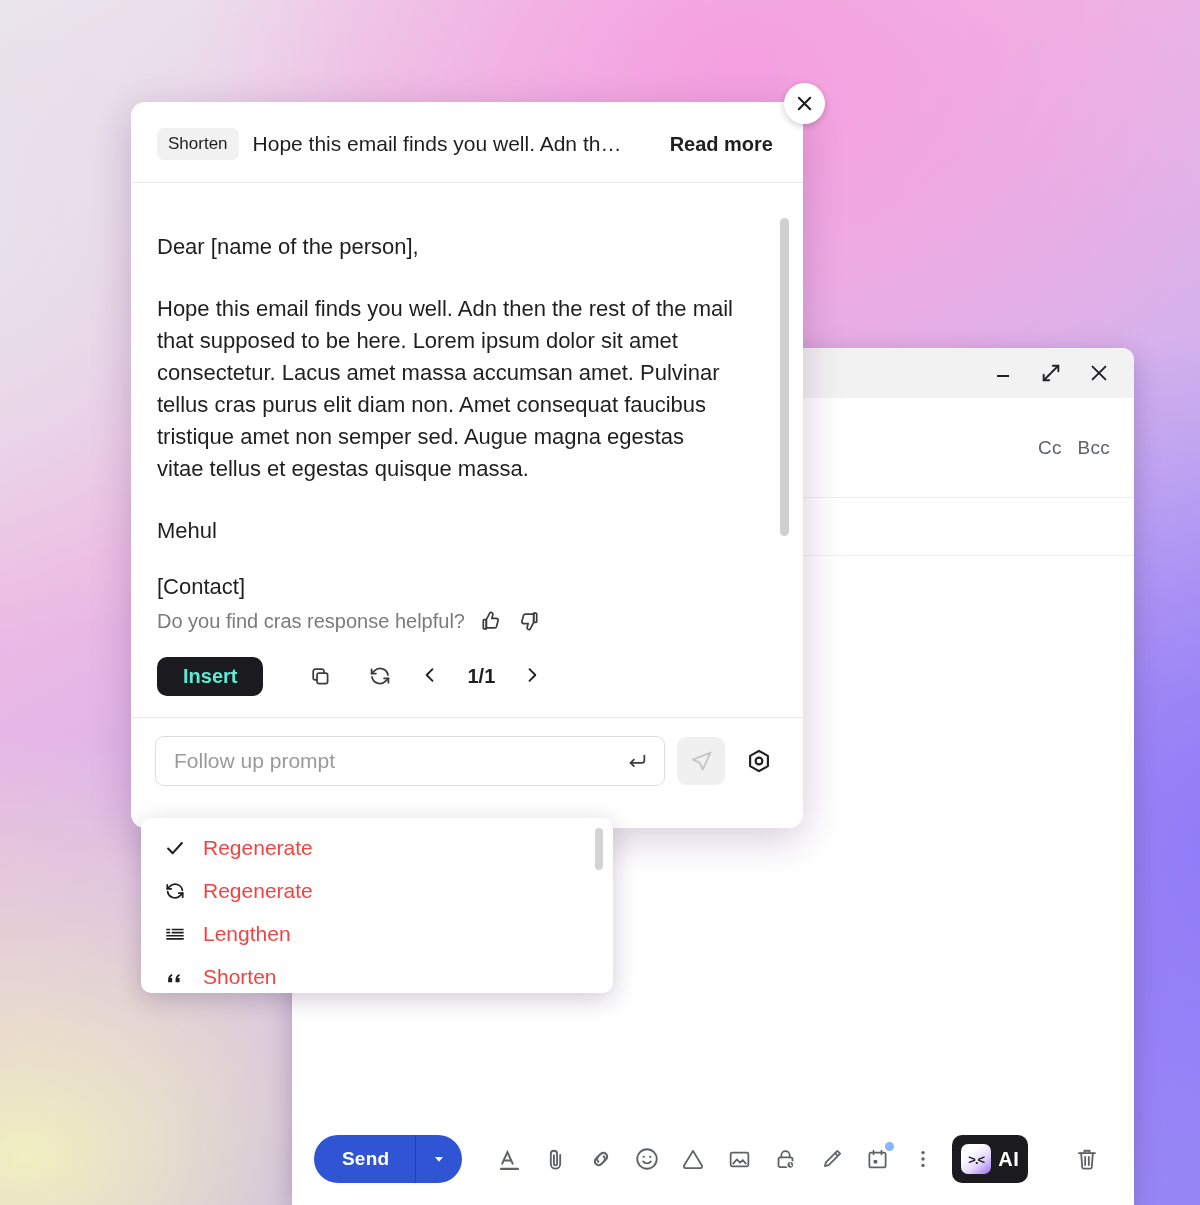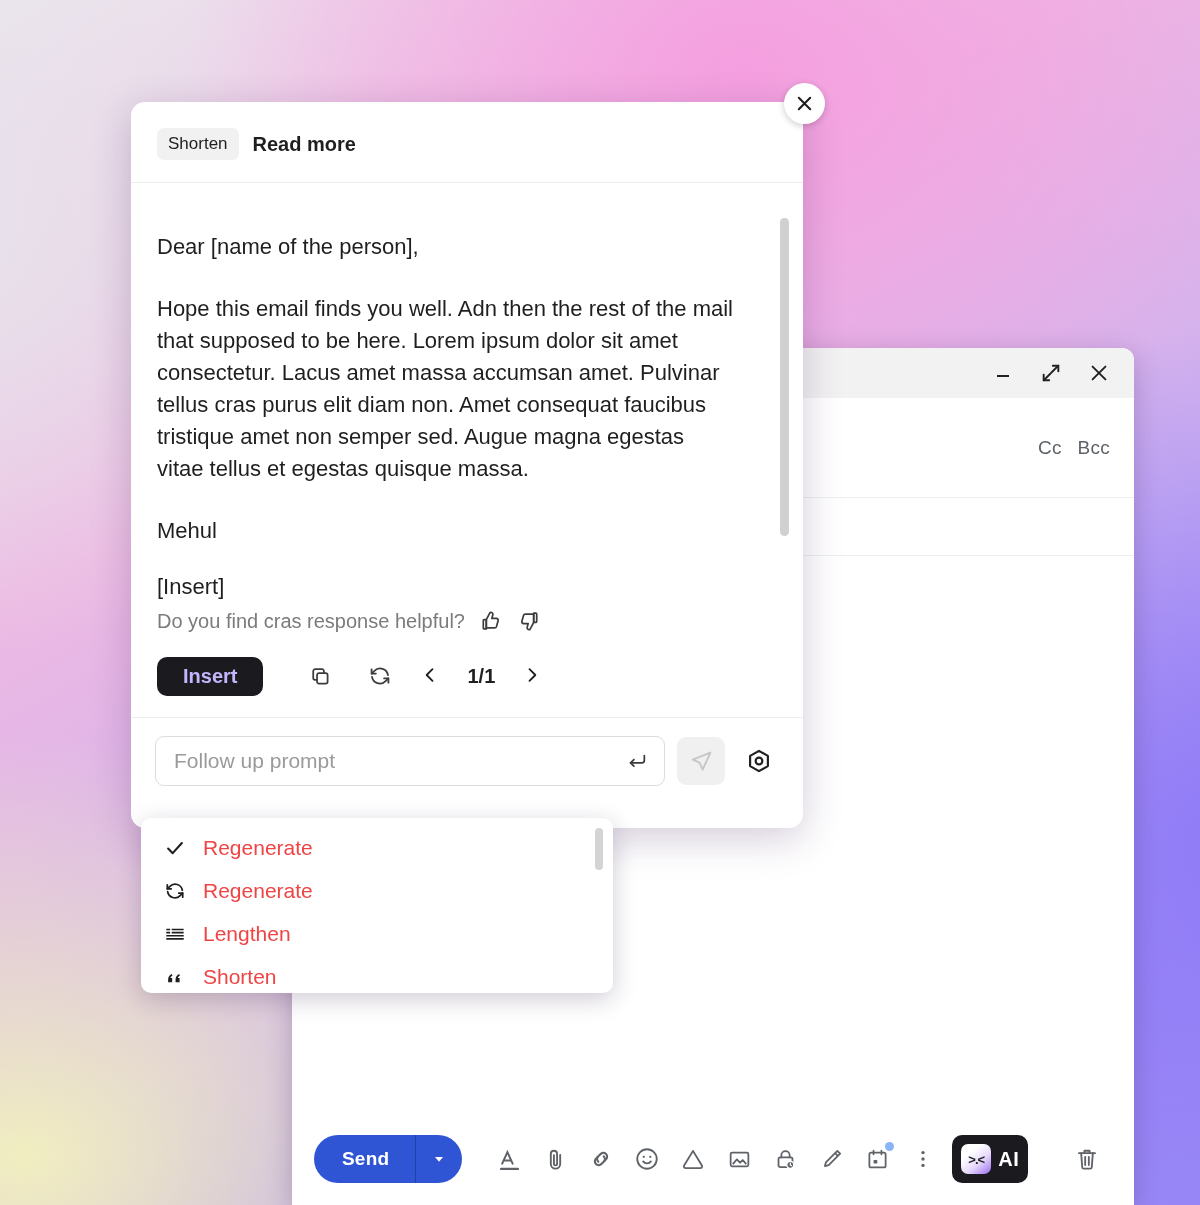--- a/index.html
+++ b/index.html
@@ -208,21 +208,21 @@
   .helpful-row .ic { color: #3c3c3c; cursor: pointer; display:flex; }
 
   .action-row {
     display: flex; align-items: center;
     padding: 22px 26px 20px 26px;
     gap: 0px;
     border-bottom: 1px solid #ececec;
   }
   .insert-btn {
     background: #1b1b1f;
-    color: #c4b5fd;
+    color: #5eead4;
     border-radius: 10px;
     font-size: 20px;
     font-weight: bold;
     padding: 8px 26px;
     cursor: pointer;
     margin-right: 36px;
   }
   .act-icon {
     width: 42px; height: 42px;
     display: flex; align-items: center; justify-content: center;
@@ -452,32 +452,33 @@
   <div class="ai-panel">
 
     <div class="panel-close">
       <svg width="21" height="21" viewBox="0 0 24 24" fill="none" stroke="#1f1f1f" stroke-width="2.4" stroke-linecap="round">
         <path d="M5.5 5.5l13 13M18.5 5.5l-13 13"></path>
       </svg>
     </div>
 
     <div class="prompt-row">
       <div class="prompt-chip">Shorten</div>
+      <div class="prompt-text">Hope this email finds you well. Adn th…</div>
       <div class="read-more">Read more</div>
     </div>
 
     <div class="panel-scroll-track">
       <div class="panel-scroll-thumb"></div>
     </div>
 
     <div class="resp-body">
       <p>Dear [name of the person],</p>
       <p>Hope this email finds you well. Adn then the rest of the mail that supposed to be here. Lorem ipsum dolor sit amet consectetur. Lacus amet massa accumsan amet. Pulvinar tellus cras purus elit diam non. Amet consequat faucibus tristique amet non semper sed. Augue magna egestas vitae tellus et egestas quisque massa.</p>
       <p class="sig" style="margin-bottom:0">Mehul</p>
-      <p class="sig" style="margin-bottom:0">[Insert]</p>
+      <p class="sig" style="margin-bottom:0">[Contact]</p>
     </div>
 
     <div class="helpful-row">
       <span>Do you find cras response helpful?</span>
       <span class="ic">
         <svg width="24" height="24" viewBox="0 0 24 24" fill="none" stroke="currentColor" stroke-width="1.7" stroke-linejoin="round">
           <path d="M7.3 10.6h-2a1 1 0 0 0-1 1v7.3a1 1 0 0 0 1 1h2z"></path>
           <path d="M7.3 10.6l3.7-7a2 2 0 0 1 2.8 2.4l-1 3.4h4.6a1.8 1.8 0 0 1 1.7 2.3l-1.7 6a1.8 1.8 0 0 1-1.7 1.2H7.3z"></path>
         </svg>
       </span>

